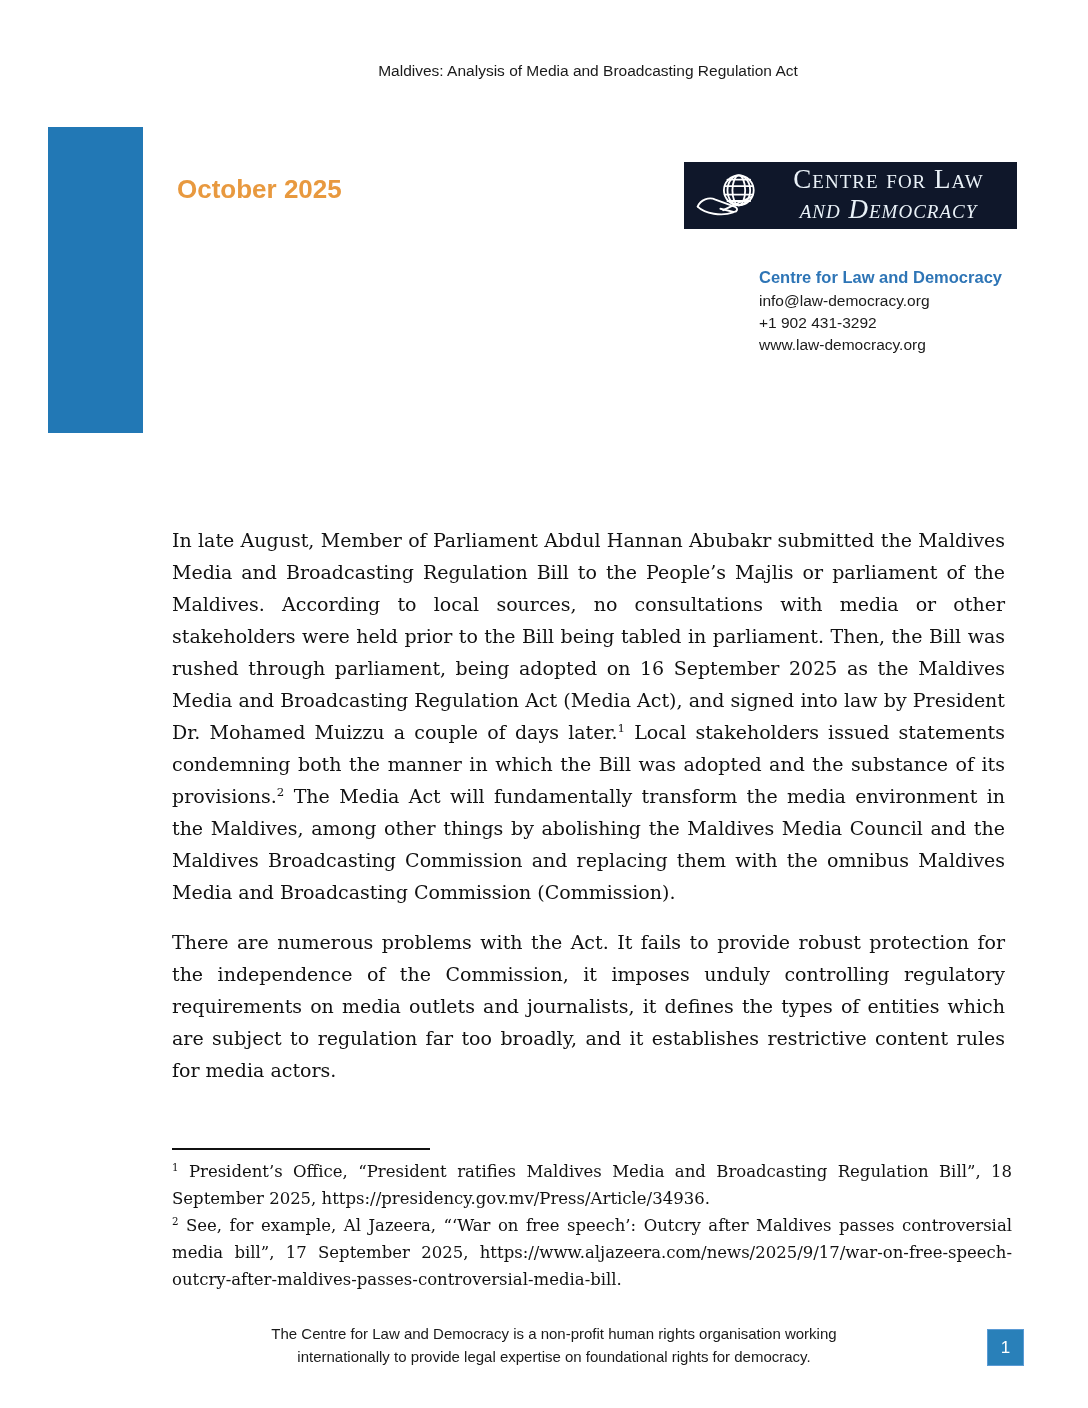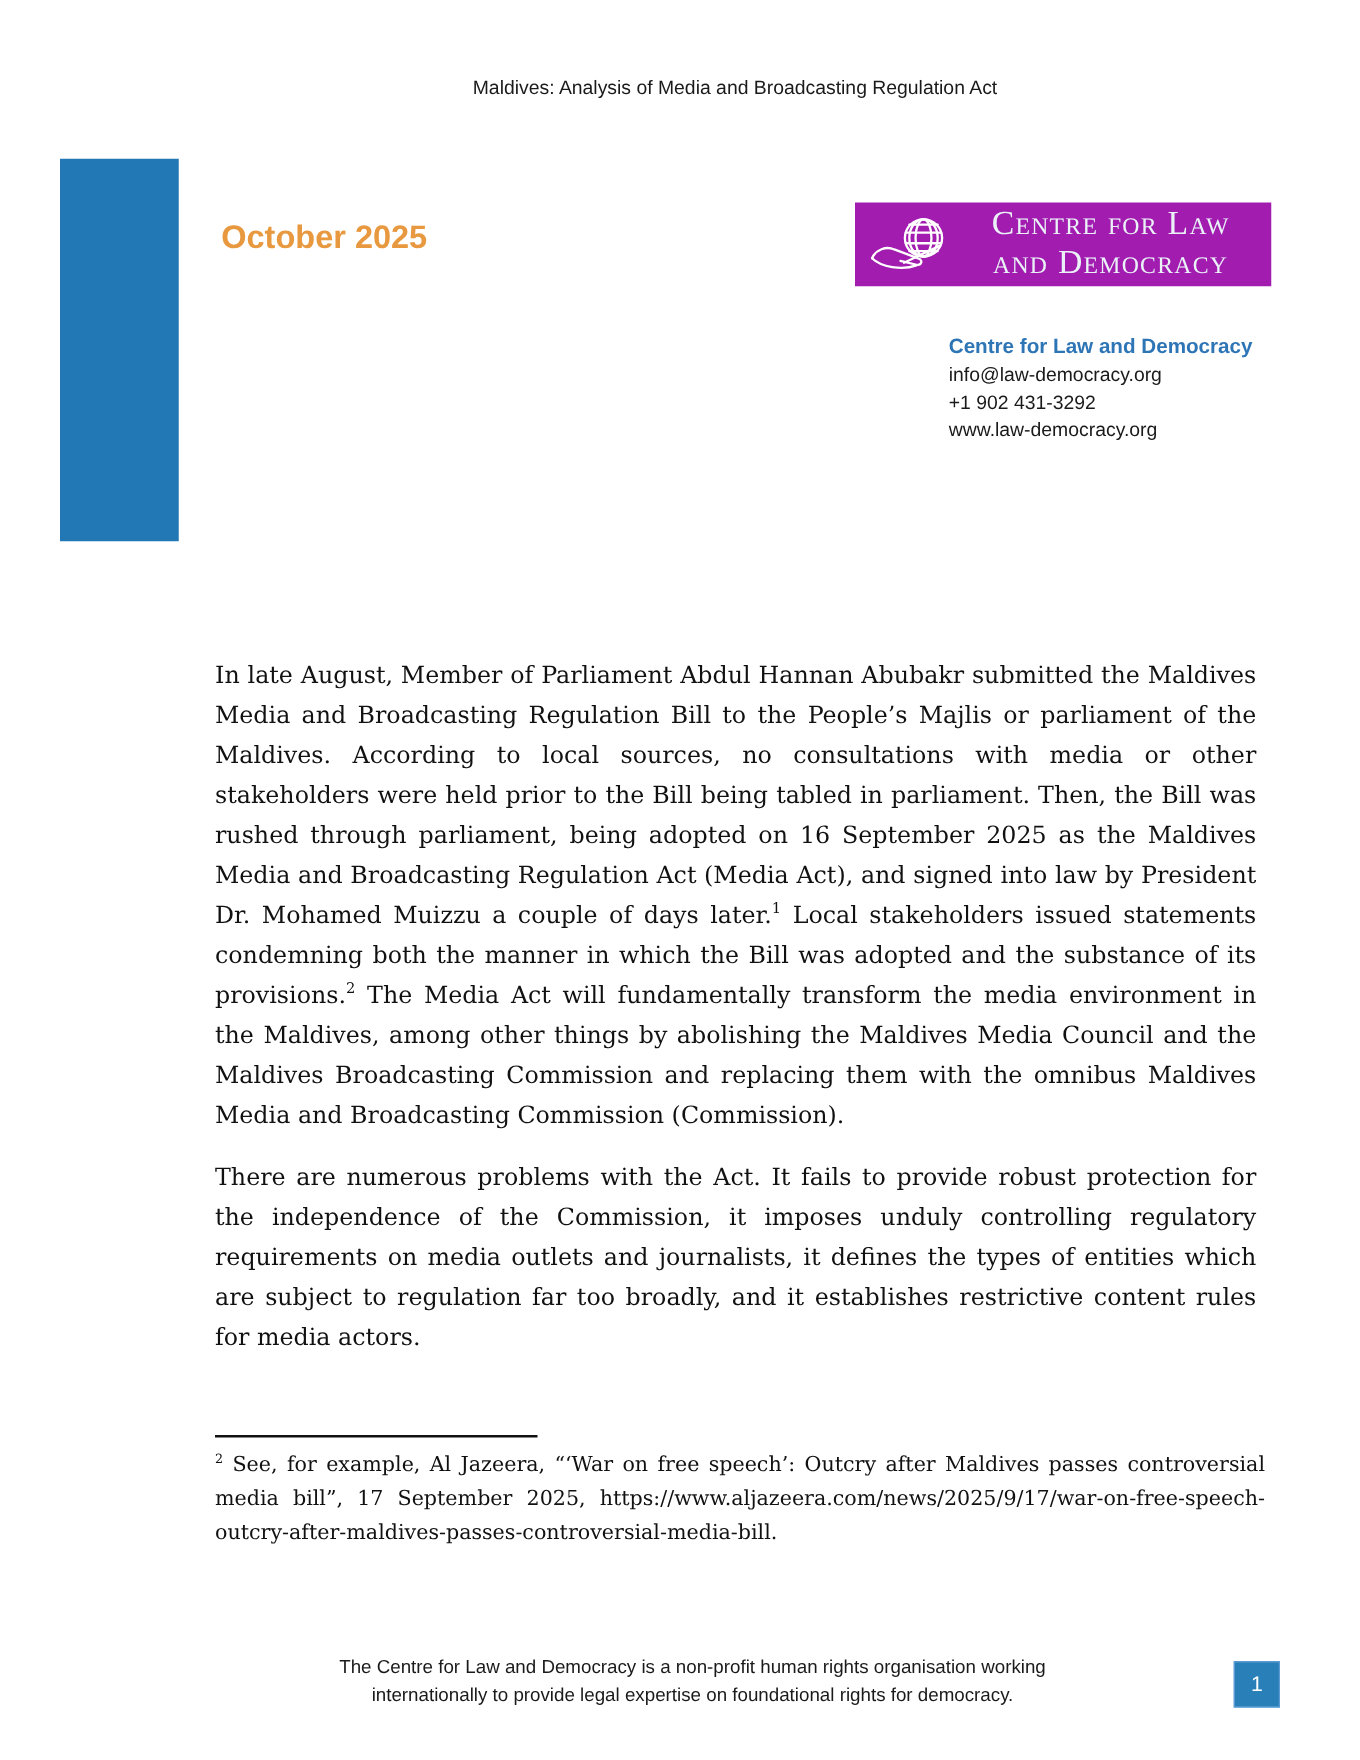--- a/index.html
+++ b/index.html
@@ -33,34 +33,34 @@
   }
   .doc-date {
     margin-top:22px;
     font-family:"Liberation Sans", sans-serif;
     font-weight:bold; font-size:26px;
     color:#E8993F;
   }
   .logo {
     position:absolute; left:640px; top:162px;
     width:333px; height:67px;
-    background:#a21caf;
+    background:#0f172a;
     display:flex; align-items:center;
     padding:4px 10px 4px 8px;
   }
   .logo-icon { width:78px; height:58px; flex:0 0 auto; }
   .logo-text {
     flex:1; color:#EAF2F8;
     font-family:"Liberation Serif", serif;
     font-variant:small-caps;
     text-align:center;
     line-height:27px; letter-spacing:1px;
   }
   .logo-line1 { font-size:27px; }
-  .logo-line2 { font-size:27px; }
+  .logo-line2 { font-size:27px;font-style:italic; }
   .contact-block {
     position:absolute; right:130px; top:266px;
     font-family:"Liberation Sans", sans-serif;
     font-size:15.5px; color:#1a1a1a;
     line-height:22px;
   }
   .contact-name {
     font-weight:bold; color:#2E75B6; font-size:16.5px;
     margin-bottom:2px;
   }
@@ -141,20 +141,21 @@
   </div>
 
   <div class="body-text">
     <p><span>In late August, Member of Parliament Abdul Hannan Abubakr submitted the Maldives Media and Broadcasting Regulation Bill to the People’s Majlis or parliament of the Maldives. According to local sources, no consultations with media or other stakeholders were held prior to the Bill being tabled in parliament. Then, the Bill was rushed through parliament, being adopted on 16 September 2025 as the Maldives Media and Broadcasting Regulation Act (Media Act), and signed into law by President Dr. Mohamed Muizzu a couple of days later.</span><sup class="fnref">1</sup><span> Local stakeholders issued statements condemning both the manner in which the Bill was adopted and the substance of its provisions.</span><sup class="fnref">2</sup><span> The Media Act will fundamentally transform the media environment in the Maldives, among other things by abolishing the Maldives Media Council and the Maldives Broadcasting Commission and replacing them with the omnibus Maldives Media and Broadcasting Commission (Commission).</span></p>
     <p>There are numerous problems with the Act. It fails to provide robust protection for the independence of the Commission, it imposes unduly controlling regulatory requirements on media outlets and journalists, it defines the types of entities which are subject to regulation far too broadly, and it establishes restrictive content rules for media actors.</p>
   </div>
 
   <div class="footnote-sep"></div>
 
   <div class="footnotes">
+    <div class="footnote"><sup class="fnref">1</sup><span> President’s Office, “President ratifies Maldives Media and Broadcasting Regulation Bill”, 18 September 2025, https://presidency.gov.mv/Press/Article/34936.</span></div>
     <div class="footnote"><sup class="fnref">2</sup><span> See, for example, Al Jazeera, “‘War on free speech’: Outcry after Maldives passes controversial media bill”, 17 September 2025, https://www.aljazeera.com/news/2025/9/17/war-on-free-speech-outcry-after-maldives-passes-controversial-media-bill.</span></div>
   </div>
 
   <div class="footer-note">The Centre for Law and Democracy is a non-profit human rights organisation working
 internationally to provide legal expertise on foundational rights for democracy.</div>
 
   <div class="page-badge">1</div>
 
 </div>
 

